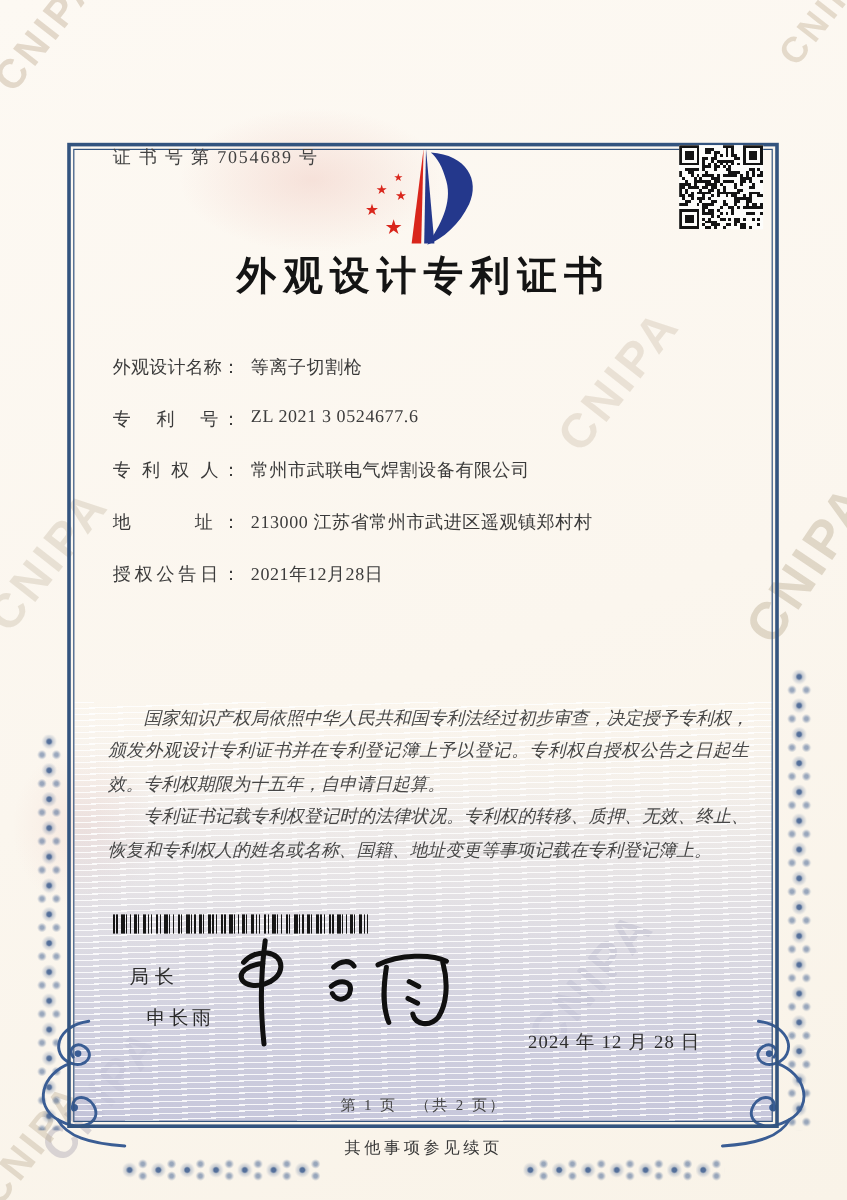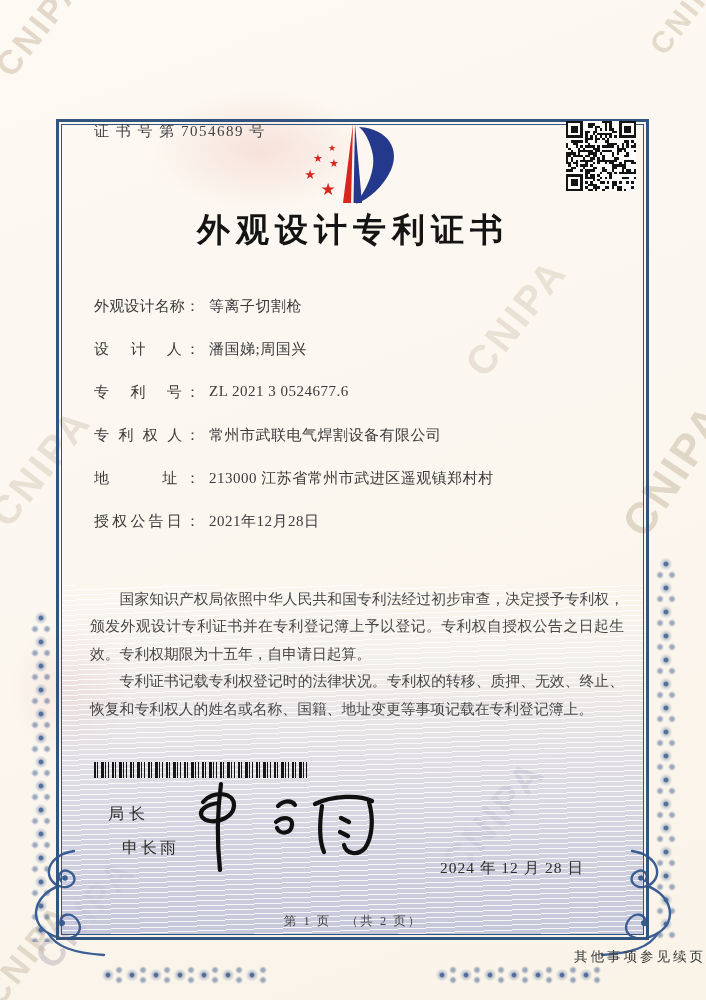--- a/index.html
+++ b/index.html
@@ -64,39 +64,39 @@
     font-size:33px; font-weight:bold; letter-spacing:6px; color:#141414; }
   
   .fields { position:absolute; left:94px; top:297px; width:530px; font-size:15px; color:#3b3b3b; }
   .frow { position:relative; height:43px; }
   .flabel { display:inline-block; width:106px; text-align:justify; text-align-last:justify;
     letter-spacing:0; vertical-align:top; }
   .fvalue { margin-left:9px; letter-spacing:.5px; }
   .pair2 { position:absolute; left:266px; top:0; }
   
   .body-text { position:absolute; left:90px; top:586px; width:534px;
-    font-size:14.8px; line-height:27.4px; color:#474747; text-align:justify; }
+    font-size:14.8px; line-height:27.4px; color:#474747; text-align:justify;font-style:italic; }
   .body-text p { text-indent:2em; }
   
   .barcode { position:absolute; left:94px; top:762px; width:216px; height:16px;
     background: repeating-linear-gradient(90deg,
       #161616 0 2px, transparent 2px 3px,
       #161616 3px 4px, transparent 4px 7px,
       #161616 7px 10px, transparent 10px 11px,
       #161616 11px 12px, transparent 12px 14px,
       #161616 14px 15px, transparent 15px 18px); }
   
   .sig-title { position:absolute; left:108px; top:804px; font-size:16px; letter-spacing:5px; color:#2b2b2b; }
   .sig-name  { position:absolute; left:106px; top:838px; font-size:16px; letter-spacing:3px; color:#2b2b2b;margin-left:16px; }
   .sig-hand  { position:absolute; left:185px; top:776px; }
   .sig-date  { position:absolute; left:440px; top:858px; font-size:15.5px; color:#2e2e2e; letter-spacing:1px; }
   
   .page-info { position:absolute; left:0; top:913px; width:100%; text-align:center;
     font-size:12.5px; letter-spacing:2px; color:#444; }
-  .note { position:absolute; left:0; top:948px; width:100%; text-align:right;
+  .note { position:absolute; left:0; top:948px; width:100%; text-align:center;
     font-size:13.5px; letter-spacing:3px; color:#383838; }
 </style>
 </head>
 <body>
 
 <div class="page">
 
   <div class="blob1"></div>
   <div class="blob2"></div>
 
@@ -172,23 +172,20 @@
     </svg>
   </div>
 
   <div class="title">外观设计专利证书</div>
 
   <div class="fields">
     <div class="frow">
       <span class="flabel">外观设计名称：</span><span class="fvalue">等离子切割枪</span>
     </div>
     <div class="frow">
-      <span class="flabel">设　计　人：</span><span class="fvalue">潘国娣;周国兴</span>
-    </div>
-    <div class="frow">
       <span class="flabel">专　利　号：</span><span class="fvalue">ZL 2021 3 0524677.6</span>
     </div>
     <div class="frow">
       <span class="flabel">专 利 权 人：</span><span class="fvalue">常州市武联电气焊割设备有限公司</span>
     </div>
     <div class="frow">
       <span class="flabel">地　　址：</span><span class="fvalue">213000 江苏省常州市武进区遥观镇郑村村</span>
     </div>
     <div class="frow">
       <span class="flabel">授权公告日：</span><span class="fvalue">2021年12月28日</span>

